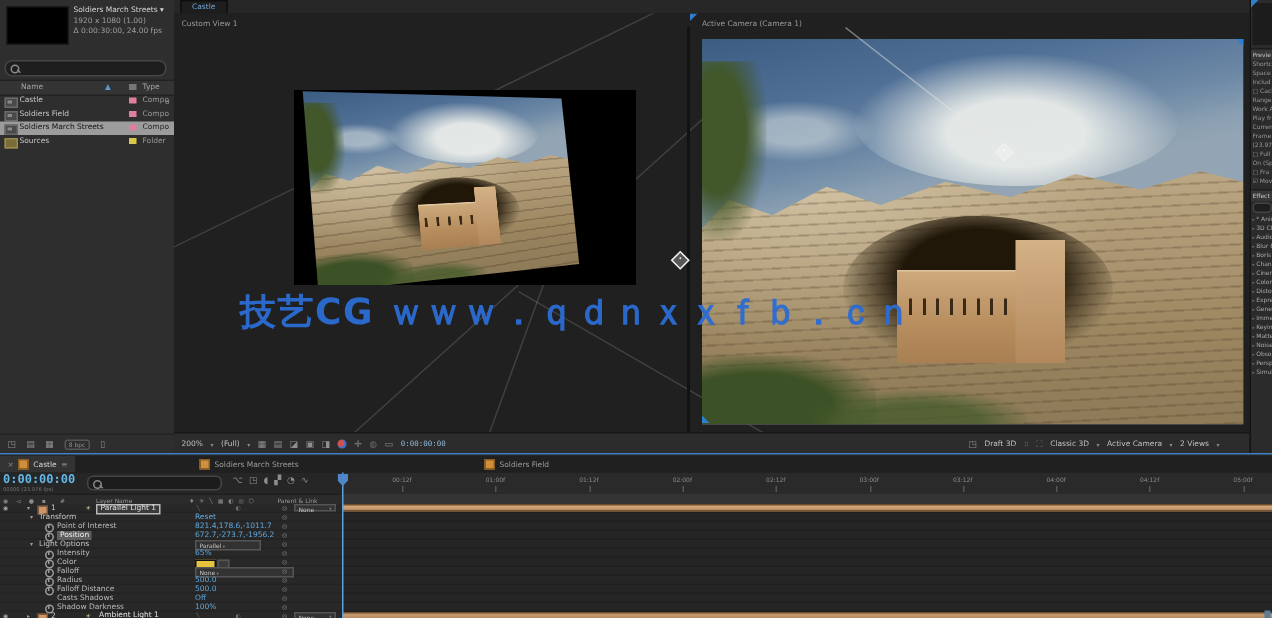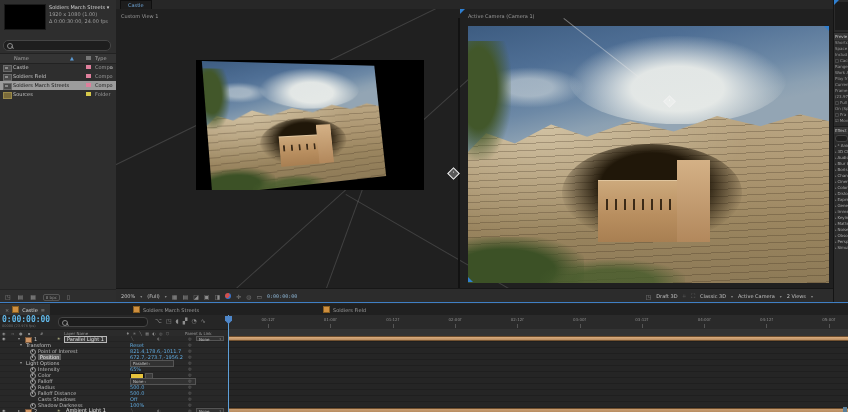--- a/index.html
+++ b/index.html
@@ -256,20 +256,21 @@
           <div class="tower"></div>
           <div class="tree"></div>
           <div class="shrub"></div>
           <div class="shrub2"></div>
         </div>
       </div>
       <div class="wire wireb" style="left:448px;top:9px;width:133px;transform:rotate(38deg);z-index:8;"></div>
       <div class="gizmo" style="left:549px;top:88px;"></div>
       <div class="corner bl" style="left:352px;top:268px;"></div>
       <div class="corner tr" style="left:708px;top:17px;"></div>
+      <div id="watermark" class="abs" style="color: rgb(43, 108, 212);">技艺CG ｗｗｗ．ｑｄｎｘｘｆｂ．ｃｎ</div>
     </div>
 
     <div id="vtb" class="abs">
       <div class="grp" style="left:5px;">
         <span class="tbtn">200%</span>
           <span class="caret">▾</span>
         <span class="tbtn">(Full)</span>
           <span class="caret">▾</span>
         <span class="ic">▦</span>
         <span class="ic">▤</span>

